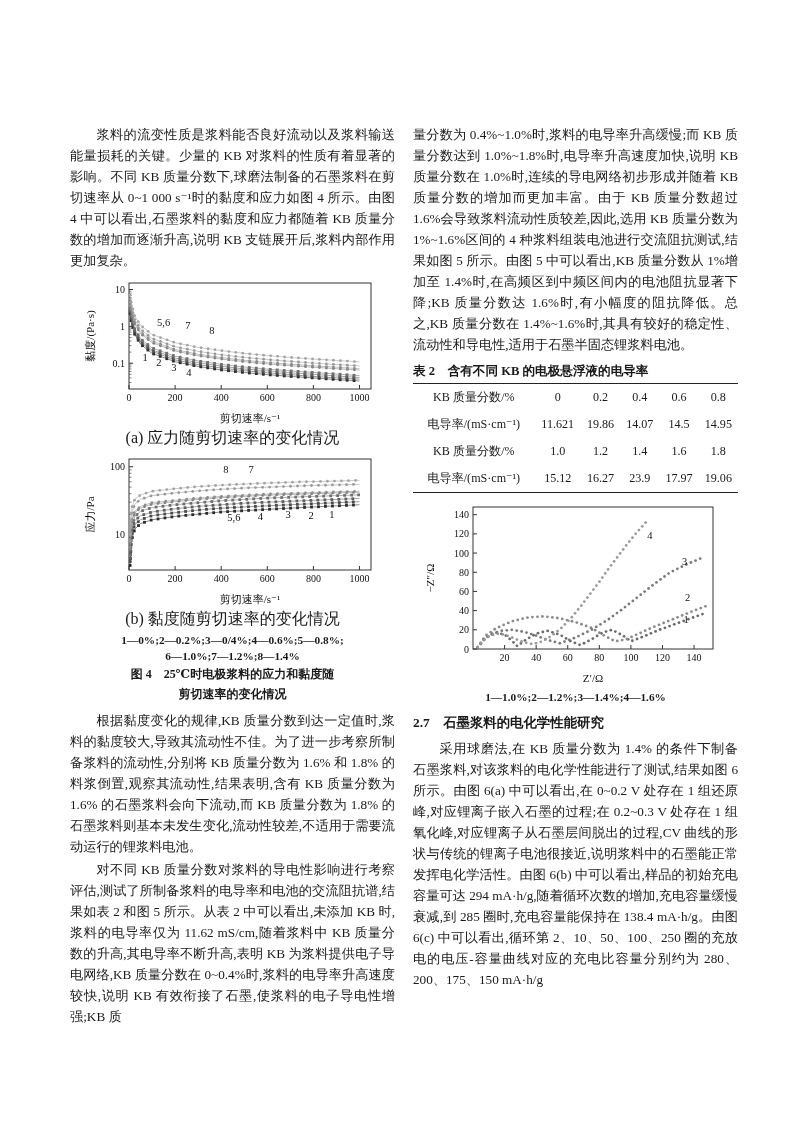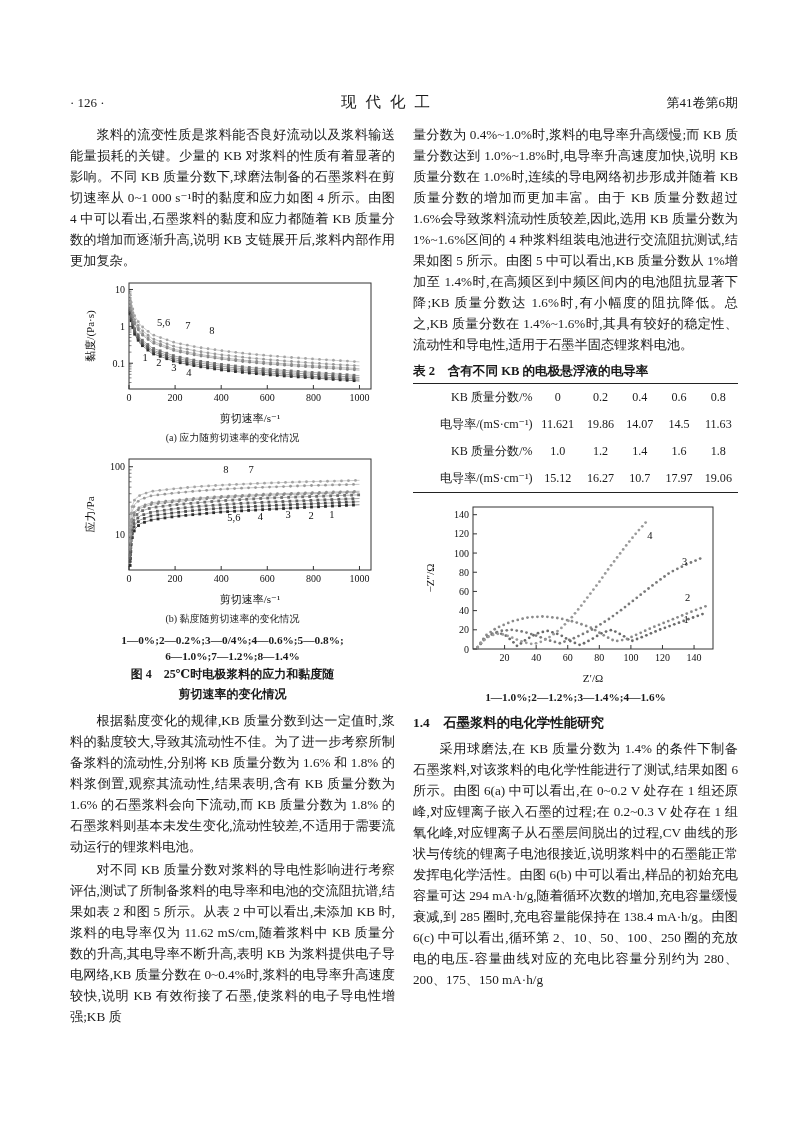--- a/index.html
+++ b/index.html
@@ -6,41 +6,36 @@
   .page{position:relative;width:794px;height:1123px;margin:0 auto;background:#ffffff;
         font-family:"Liberation Serif","DejaVu Serif",serif;color:#1a1a1a;overflow:hidden;}
   .header{position:absolute;top:92px;left:70px;right:56px;display:flex;
           align-items:baseline;justify-content:space-between;font-size:13px;}
   .journal{font-size:15.5px;letter-spacing:9px;text-indent:9px;}
   .columns{position:absolute;top:124px;left:70px;right:56px;display:flex;gap:18px;}
   .col{flex:1;min-width:0;}
   .para{font-size:13.2px;line-height:21px;text-align:justify;margin:0 0 2px 0;}
   .indent{text-indent:2em;}
   figure{margin:4px 0 6px;text-align:center;}
-  .subcap{font-size:10px;line-height:17px;margin:0 0 5px 0;}
+  .subcap{font-size:16px;line-height:17px;margin:0 0 5px 0;}
   .legend{font-size:11.3px;line-height:16px;font-weight:bold;}
   .figcap{font-size:12px;font-weight:bold;line-height:20px;}
   .tabletitle{font-size:12.6px;font-weight:bold;margin:8px 0 3px 0;}
   table{width:100%;border-collapse:collapse;font-size:12.1px;
         border-top:1.5px solid #222;border-bottom:1.5px solid #222;}
   td{padding:5px 2px;text-align:center;}
-  td:first-child{text-align:right;white-space:nowrap;}
+  td:first-child{text-align:center;white-space:nowrap;}
   .sechead{font-size:13.4px;font-weight:bold;margin:8px 0 5px 0;line-height:20px;}
   svg{display:inline-block;}
 </style>
 </head>
 <body>
 
 <div class="page">
 
-  <div class="header">
-    <span>· 126 ·</span>
-    <span class="journal">现代化工</span>
-    <span>第41卷第6期</span>
-  </div>
 
   <div class="columns">
 
     <div class="col">
       <p class="para indent">浆料的流变性质是浆料能否良好流动以及浆料输送能量损耗的关键。少量的 KB 对浆料的性质有着显著的影响。不同 KB 质量分数下,球磨法制备的石墨浆料在剪切速率从 0~1 000 s⁻¹时的黏度和应力如图 4 所示。由图 4 中可以看出,石墨浆料的黏度和应力都随着 KB 质量分数的增加而逐渐升高,说明 KB 支链展开后,浆料内部作用更加复杂。</p>
 
       <figure>
         <svg width="300" height="150">
             <rect x="46" y="8" width="242" height="106" fill="none" stroke="#333" stroke-width="1"></rect>
             <line x1="46" y1="114" x2="46" y2="110" stroke="#333" stroke-width="1"></line>
@@ -781,35 +776,35 @@
               <td>0.4</td>
               <td>0.6</td>
               <td>0.8</td>
             </tr>
             <tr>
               <td>电导率/(mS·cm⁻¹)</td>
               <td>11.621</td>
               <td>19.86</td>
               <td>14.07</td>
               <td>14.5</td>
-              <td>11.63</td>
+              <td>14.95</td>
             </tr>
             <tr>
               <td>KB 质量分数/%</td>
               <td>1.0</td>
               <td>1.2</td>
               <td>1.4</td>
               <td>1.6</td>
               <td>1.8</td>
             </tr>
             <tr>
               <td>电导率/(mS·cm⁻¹)</td>
               <td>15.12</td>
               <td>16.27</td>
-              <td>10.7</td>
+              <td>23.9</td>
               <td>17.97</td>
               <td>19.06</td>
             </tr>
           </tbody>
         </table>
       </div>
 
       <figure>
         <svg width="306" height="188">
             <rect x="50" y="10" width="240" height="142" fill="none" stroke="#333" stroke-width="1"></rect>
@@ -1048,18 +1043,18 @@
             <circle cx="219.27150123073974" cy="29.30782231509408" r="1.4" fill="#9a9a9a"></circle>
             <circle cx="222.61145946166369" cy="25.586978457085053" r="1.4" fill="#9a9a9a"></circle>
             <text x="226.8421052631579" y="41.662162162162176" text-anchor="middle" font-size="10.5" fill="#111">4</text>
             <text x="261.57894736842104" y="67.56756756756756" text-anchor="middle" font-size="10.5" fill="#111">3</text>
             <text x="264.7368421052631" y="104.02702702702703" text-anchor="middle" font-size="10.5" fill="#111">2</text>
             <text x="263.1578947368421" y="126.0945945945946" text-anchor="middle" font-size="10.5" fill="#111">1</text>
           </svg>
         <div class="legend">1—1.0%;2—1.2%;3—1.4%;4—1.6%</div>
       </figure>
 
-      <h3 class="sechead">1.4　石墨浆料的电化学性能研究</h3>
+      <h3 class="sechead">2.7　石墨浆料的电化学性能研究</h3>
       <p class="para indent">采用球磨法,在 KB 质量分数为 1.4% 的条件下制备石墨浆料,对该浆料的电化学性能进行了测试,结果如图 6 所示。由图 6(a) 中可以看出,在 0~0.2 V 处存在 1 组还原峰,对应锂离子嵌入石墨的过程;在 0.2~0.3 V 处存在 1 组氧化峰,对应锂离子从石墨层间脱出的过程,CV 曲线的形状与传统的锂离子电池很接近,说明浆料中的石墨能正常发挥电化学活性。由图 6(b) 中可以看出,样品的初始充电容量可达 294 mA·h/g,随着循环次数的增加,充电容量缓慢衰减,到 285 圈时,充电容量能保持在 138.4 mA·h/g。由图 6(c) 中可以看出,循环第 2、10、50、100、250 圈的充放电的电压-容量曲线对应的充电比容量分别约为 280、200、175、150 mA·h/g</p>
     </div>
 
   </div>
 </div>
 
 </body></html>

